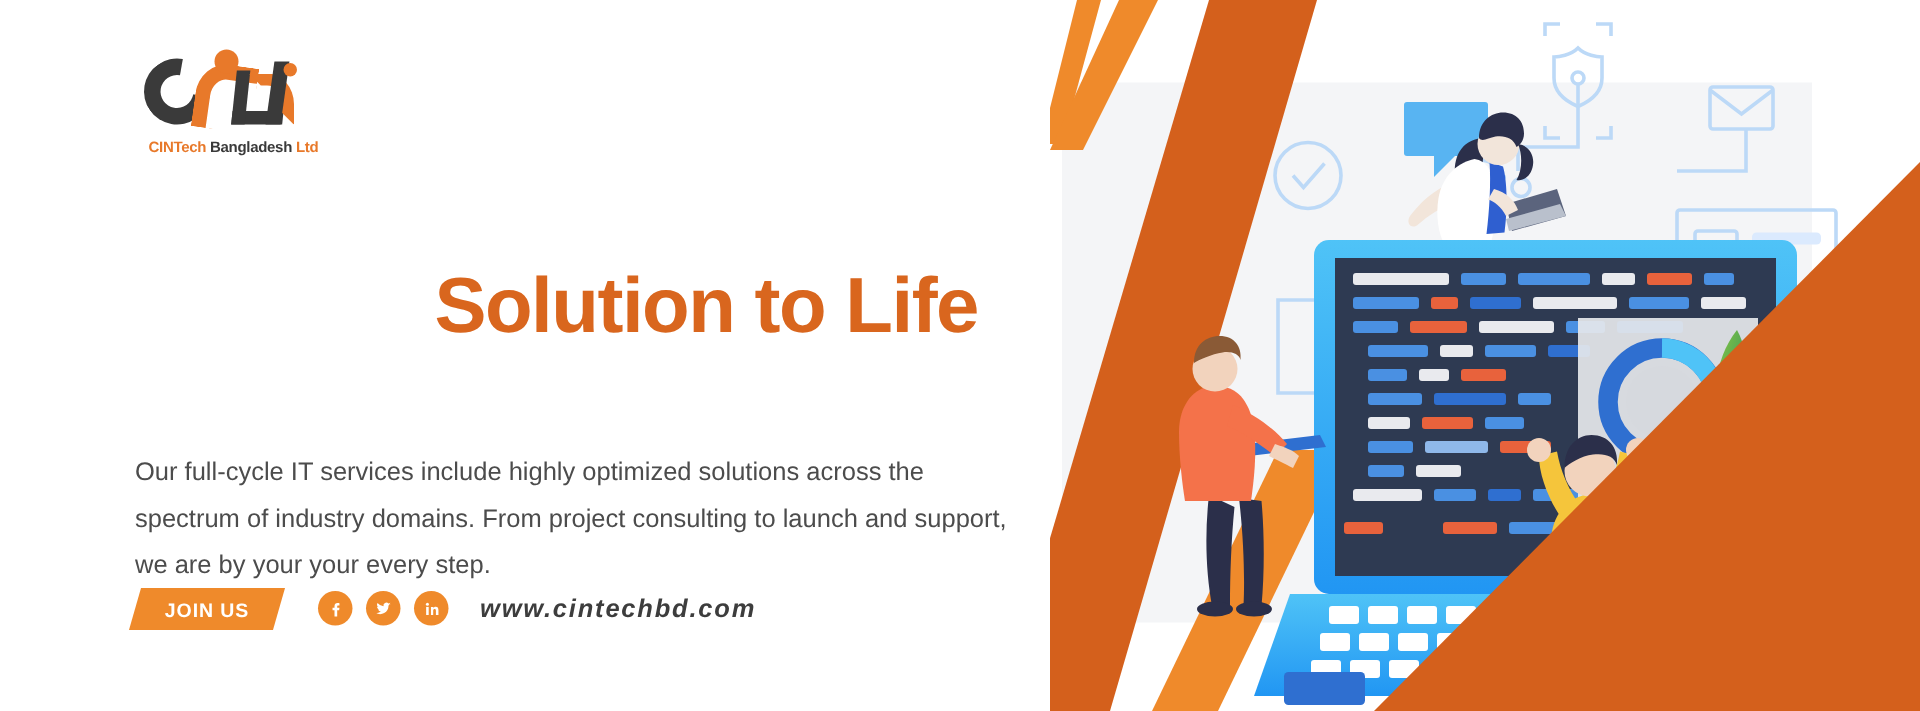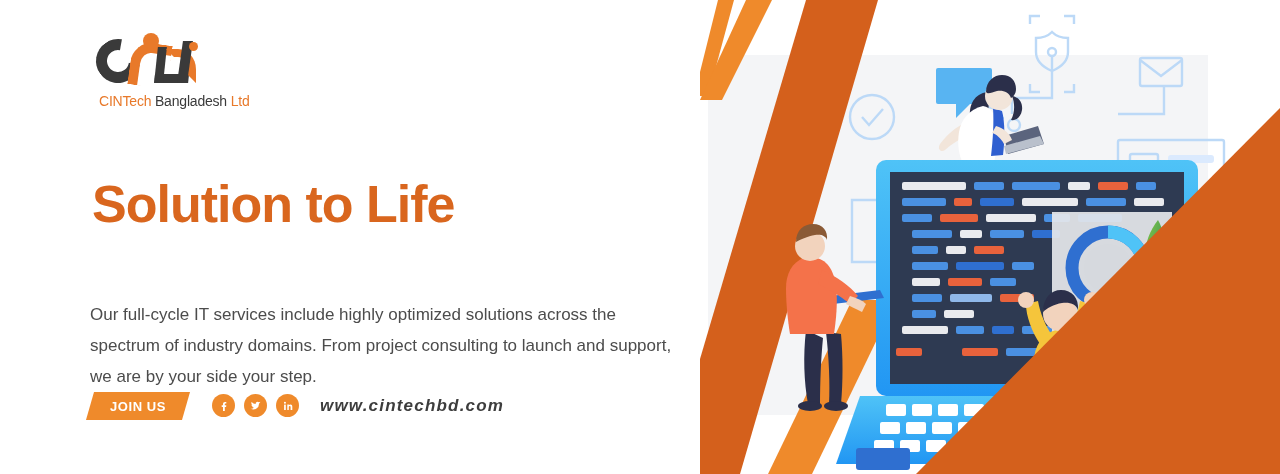--- a/index.html
+++ b/index.html
@@ -40,32 +40,32 @@
   .logo-dot{
     position:absolute;left:93px;top:9px;width:9px;height:9px;border-radius:50%;
     background:#e8792a;
   }
   .logo-arc{
     position:absolute;left:70px;top:16px;width:30px;height:34px;
     border:8px solid #e8792a;border-bottom-color:transparent;border-left-color:transparent;
     border-radius:0 60% 0 0;box-sizing:border-box;
   }
   .logo-text{
-    position:absolute;left:3px;top:60px;font-size:14px;font-weight:normal;
+    position:absolute;left:3px;top:60px;font-size:10px;font-weight:bold;
     letter-spacing:-0.2px;white-space:nowrap;
   }
   .logo-text .t-orange{color:#e8792a;}
   .logo-text .t-dark{color:#3a3a3a;}
 
   .headline{
     position:absolute;left:92px;top:140px;width:560px;
     color:#d9661e;font-size:52px;line-height:58px;font-weight:bold;
     letter-spacing:-1px;
   }
-  .headline .l2{display:block;}
+  .headline .l2{display:block;text-align:right;}
 
   .body-copy{
     position:absolute;left:90px;top:282px;width:585px;
     color:#4c4c4c;font-size:17px;line-height:31px;font-weight:normal;
   }
 
   .cta-row{position:absolute;left:90px;top:392px;height:32px;}
   .join-btn{
     position:absolute;left:0;top:0;width:96px;height:28px;
     background:#ef8a2b;transform:skewX(-16deg);
@@ -105,21 +105,21 @@
         <div class="logo-n"></div>
         <div class="logo-arc"></div>
         <div class="logo-n2"></div>
         <div class="logo-dot"></div>
       </div>
       <div class="logo-text"><span class="t-orange">CINTech </span><span class="t-dark">Bangladesh </span><span class="t-orange">Ltd</span></div>
     </div>
 
     <h1 class="headline"><span class="l2">Solution to Life</span></h1>
 
-    <p class="body-copy">Our full-cycle IT services include highly optimized solutions across the spectrum of industry domains. From project consulting to launch and support, we are by your side your step.</p>
+    <p class="body-copy">Our full-cycle IT services include highly optimized solutions across the spectrum of industry domains. From project consulting to launch and support, we are by your your every step.</p>
 
     <div class="cta-row">
       <div class="join-btn"></div>
       <div class="join-label">JOIN US</div>
 
       <div class="social">
         <a class="soc">
           <svg width="12" height="12" viewBox="0 0 12 12">
               <path d="M7.2 3.6h1.1V2.1C8.1 2.05 7.6 2 7.0 2c-1.2 0-2.0.75-2.0 2.1v1.1H3.7v1.7h1.3V11h1.8V6.9h1.3l.2-1.7H6.8V4.3c0-.5.15-.7.4-.7z" fill="#fff"></path>
             </svg>

